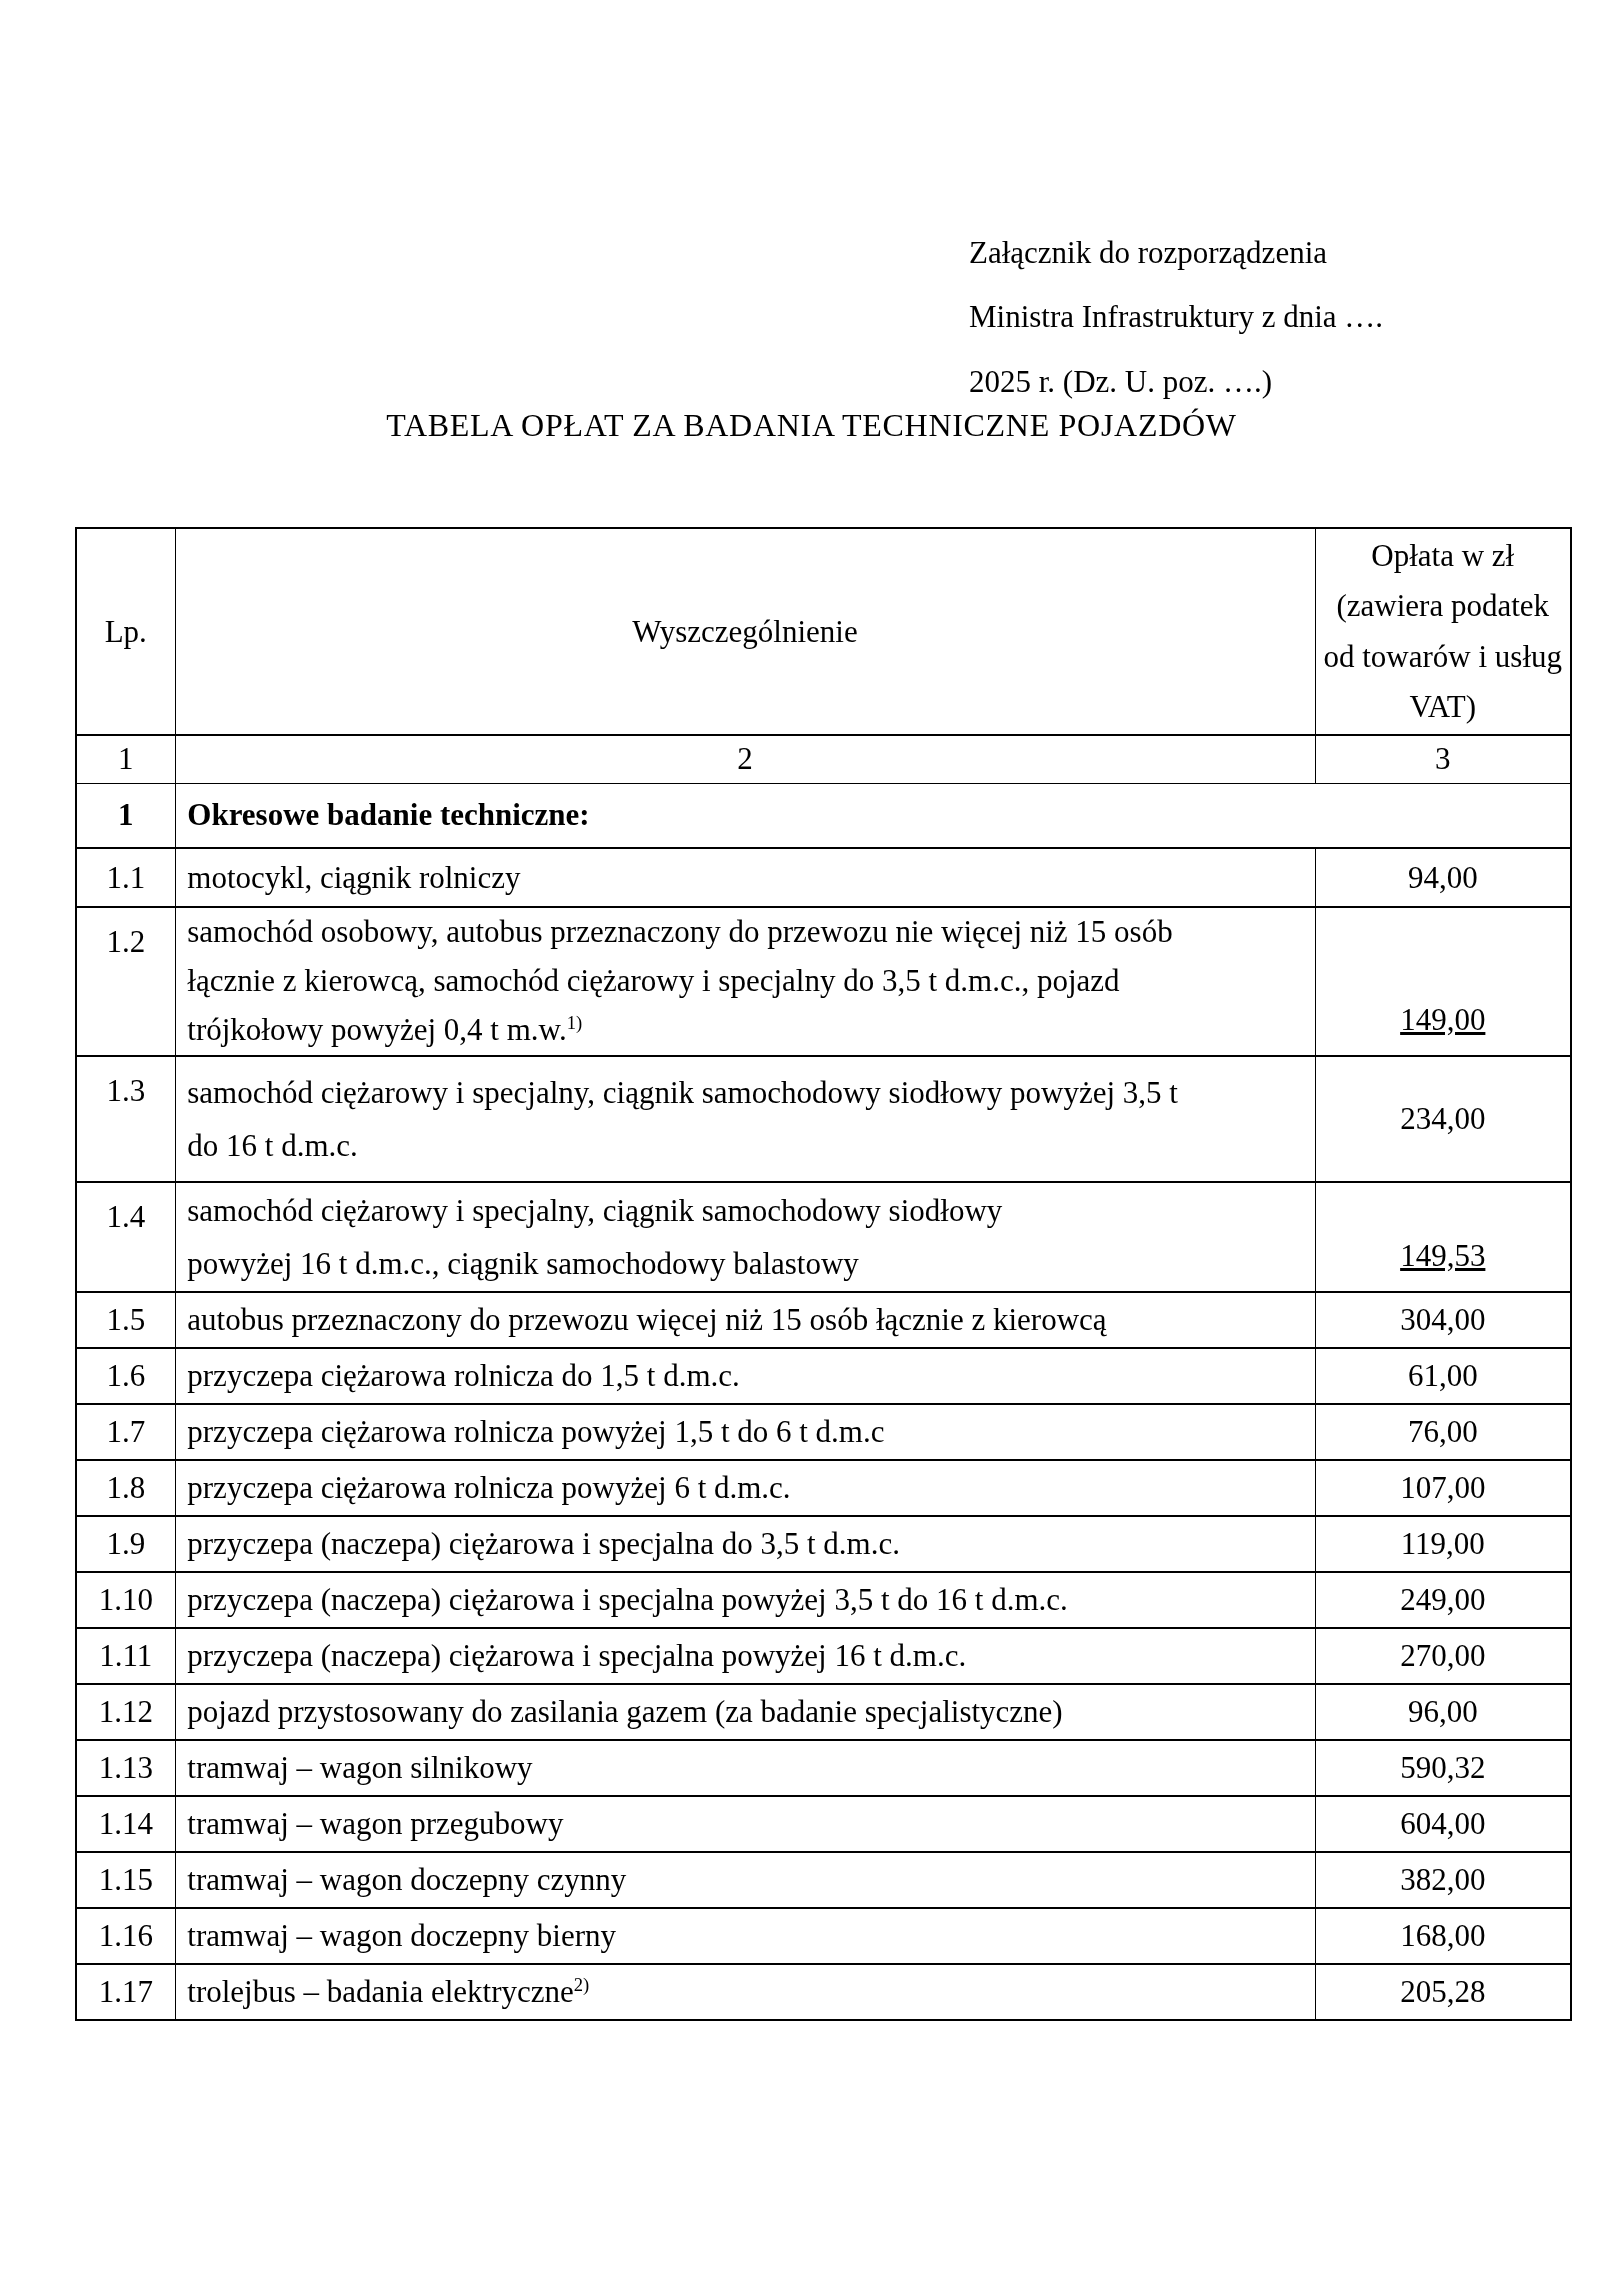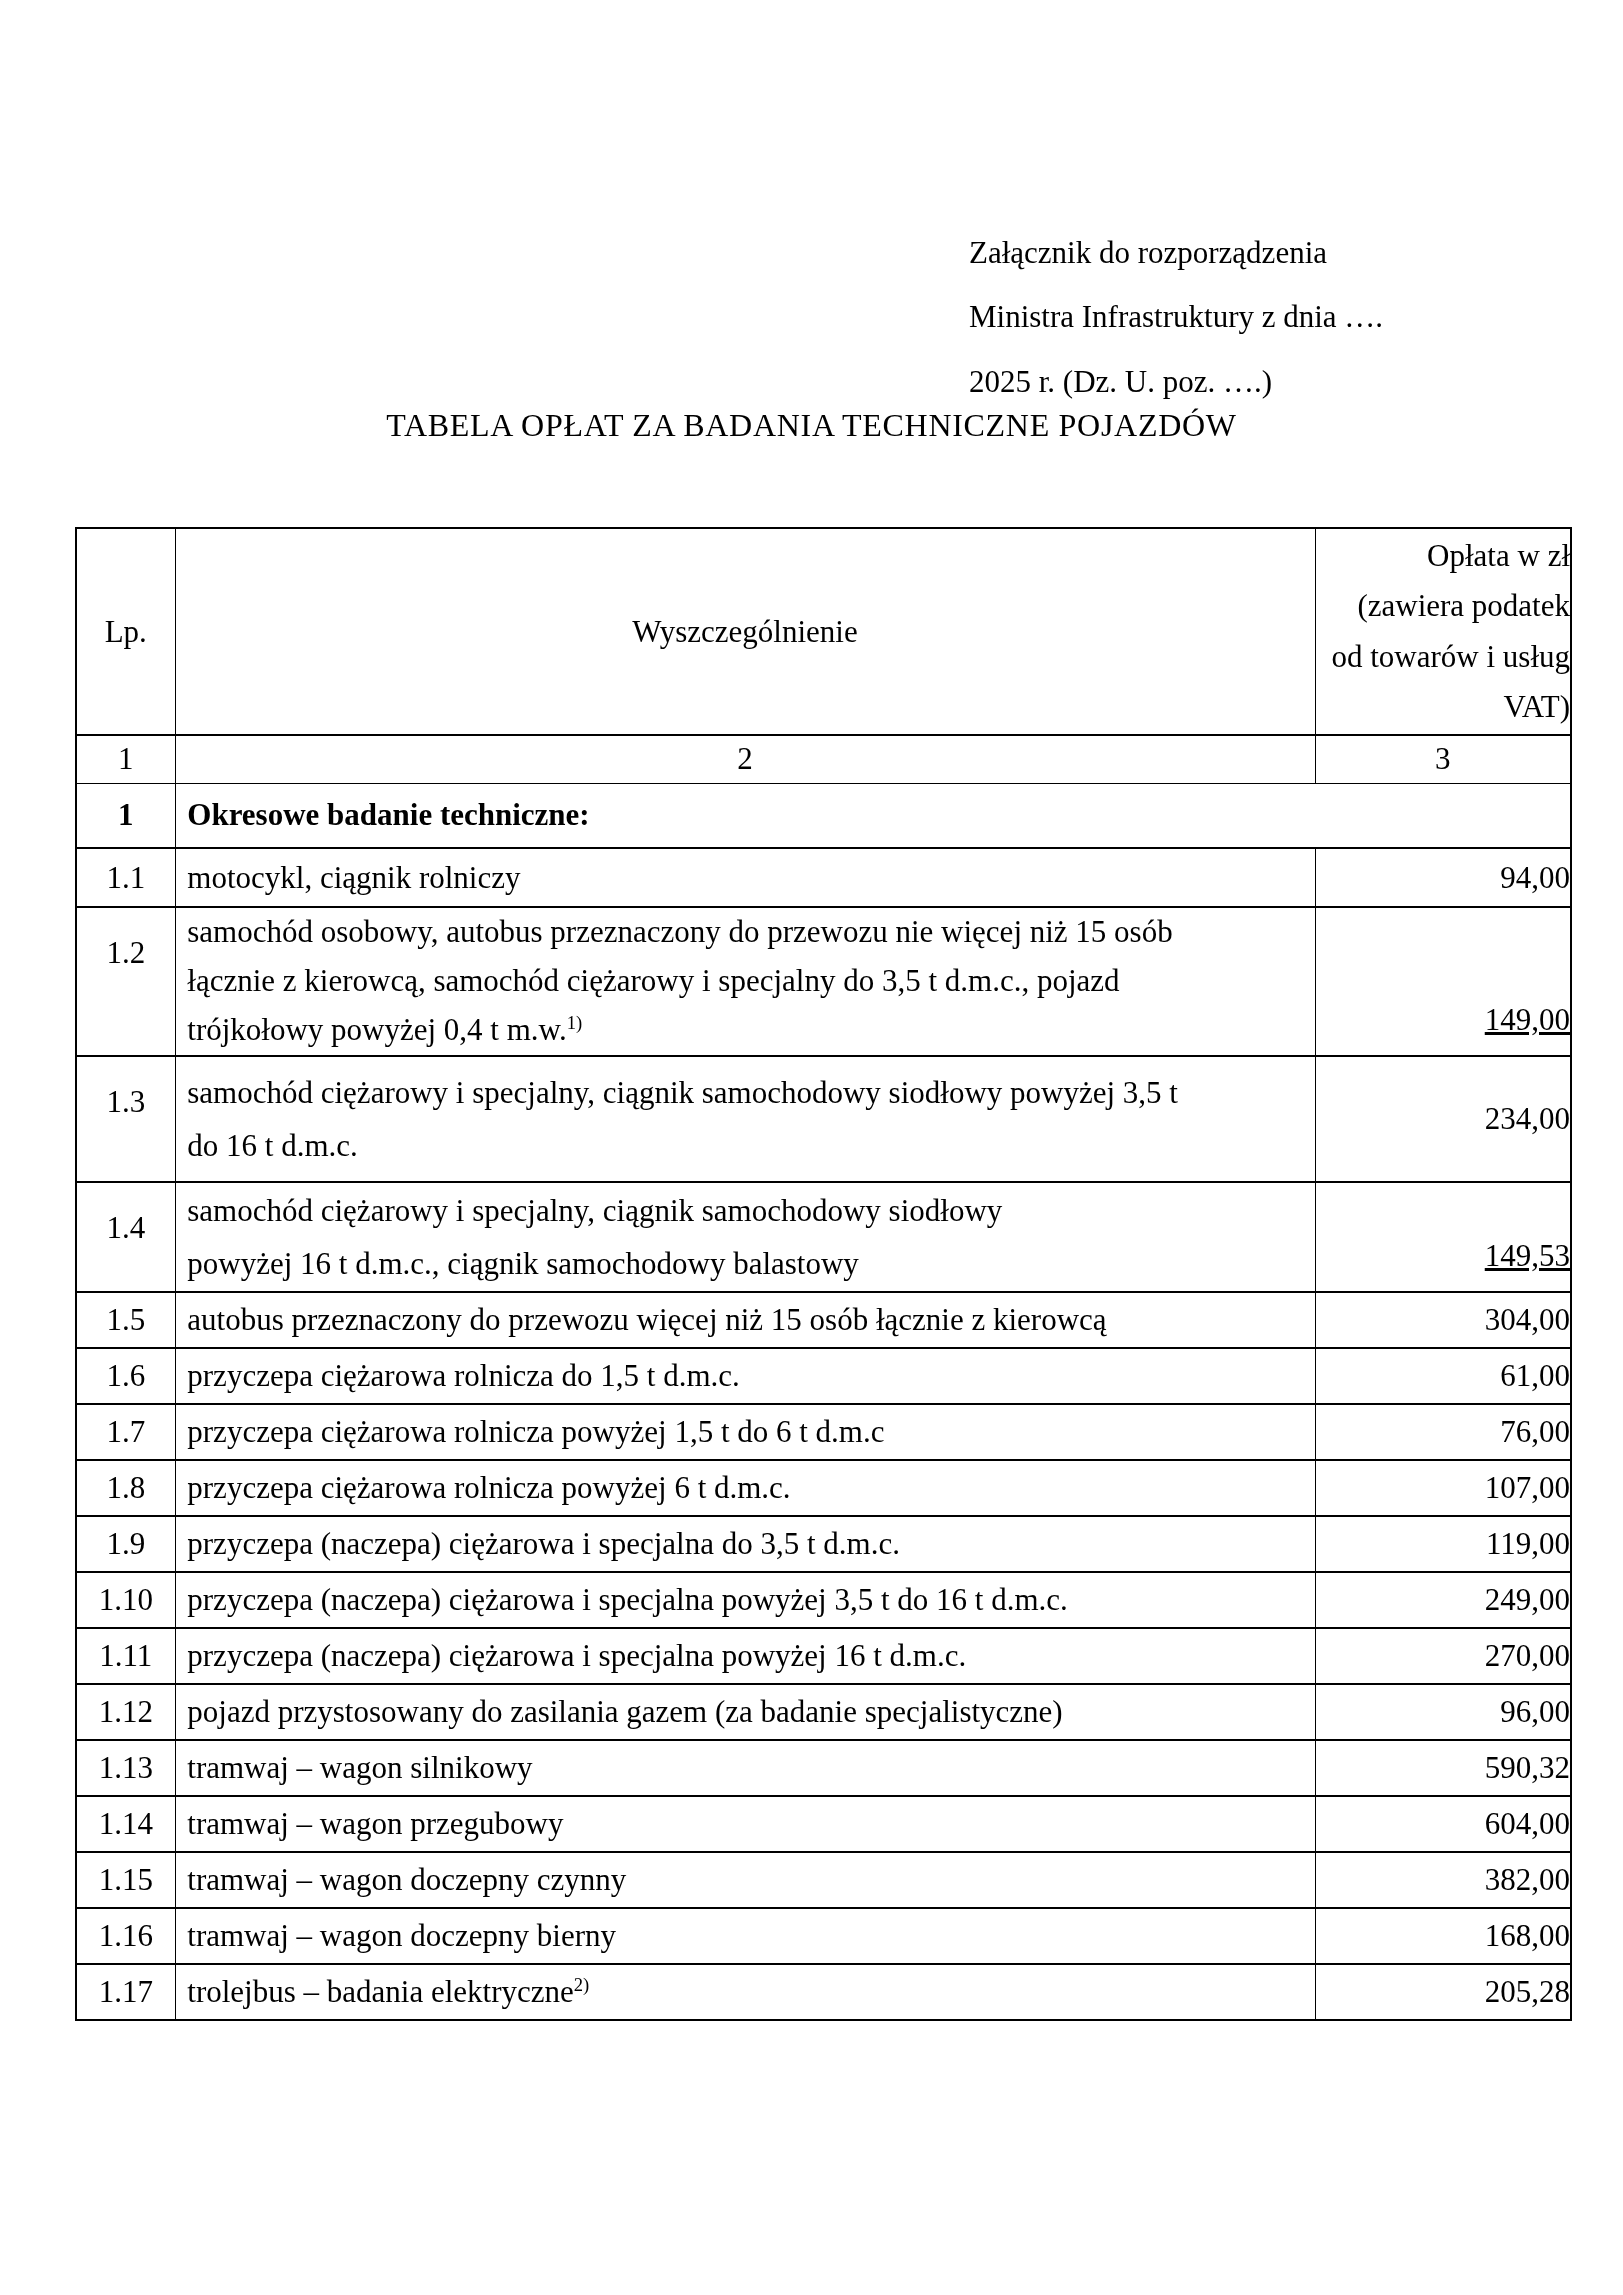--- a/index.html
+++ b/index.html
@@ -53,38 +53,38 @@
     padding: 0;
     vertical-align: middle;
     overflow: hidden;
   }
   tr + tr > td { border-top: 2px solid #000; }
   tr.section > td { border-top-width: 1.3px; }
   td + td { border-left: 1.3px solid #000; }
 
   td.lp   { text-align: center; }
   td.desc { text-align: left; padding-left: 11.8px; padding-right: 9.2px; }
-  td.fee  { text-align: right; margin-left: 47px; }
+  td.fee  { text-align: center; margin-left: 47px; }
   td.ctr  { text-align: center; }
 
   .pre    { white-space: pre-line; }
   .lh158  { line-height: 1.58; }
   .lh172  { line-height: 1.72; }
   .lh162  { line-height: 1.62; }
 
   tr.head    { height: 207px; }
   tr.numrow  { height: 48px; }
   tr.section { height: 65px; font-weight: bold; }
   tr.h1  { height: 59px; }
   tr.h2  { height: 149px; }
   tr.h3  { height: 126px; }
   tr.h4  { height: 110px; }
   tr.hs  { height: 56px; }
 
-  td.vtop    { vertical-align: top; padding-top: 27px; }
+  td.vtop    { vertical-align: top; padding-top: 16px; }
   td.vbottom { vertical-align: bottom; padding-bottom: 17px; text-decoration: underline; }
 
   sup.fn {
     font-size: 60%;
     vertical-align: super;
     line-height: 0;
   }
 </style>
 </head>
 <body>

